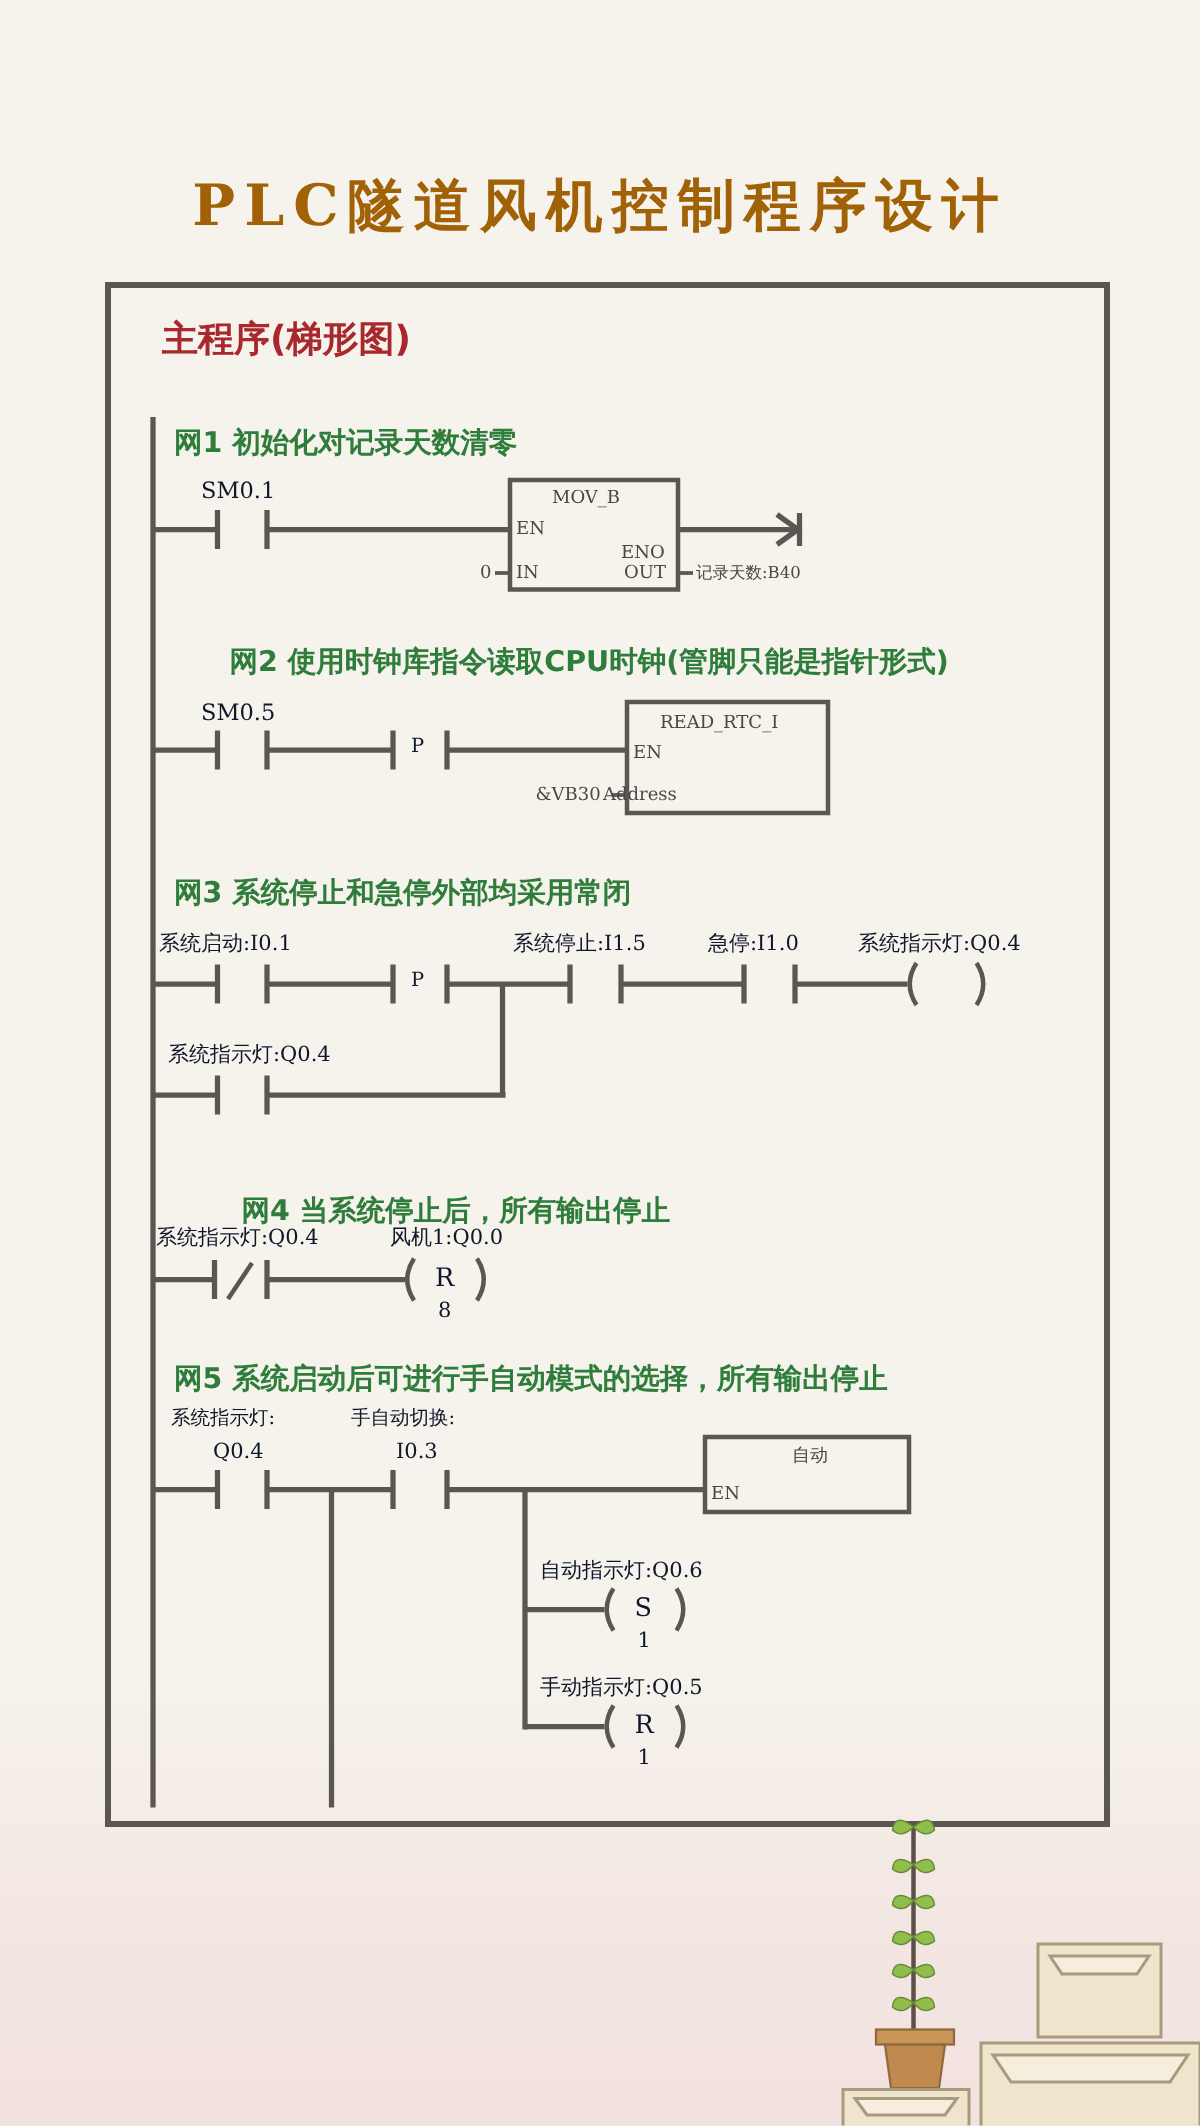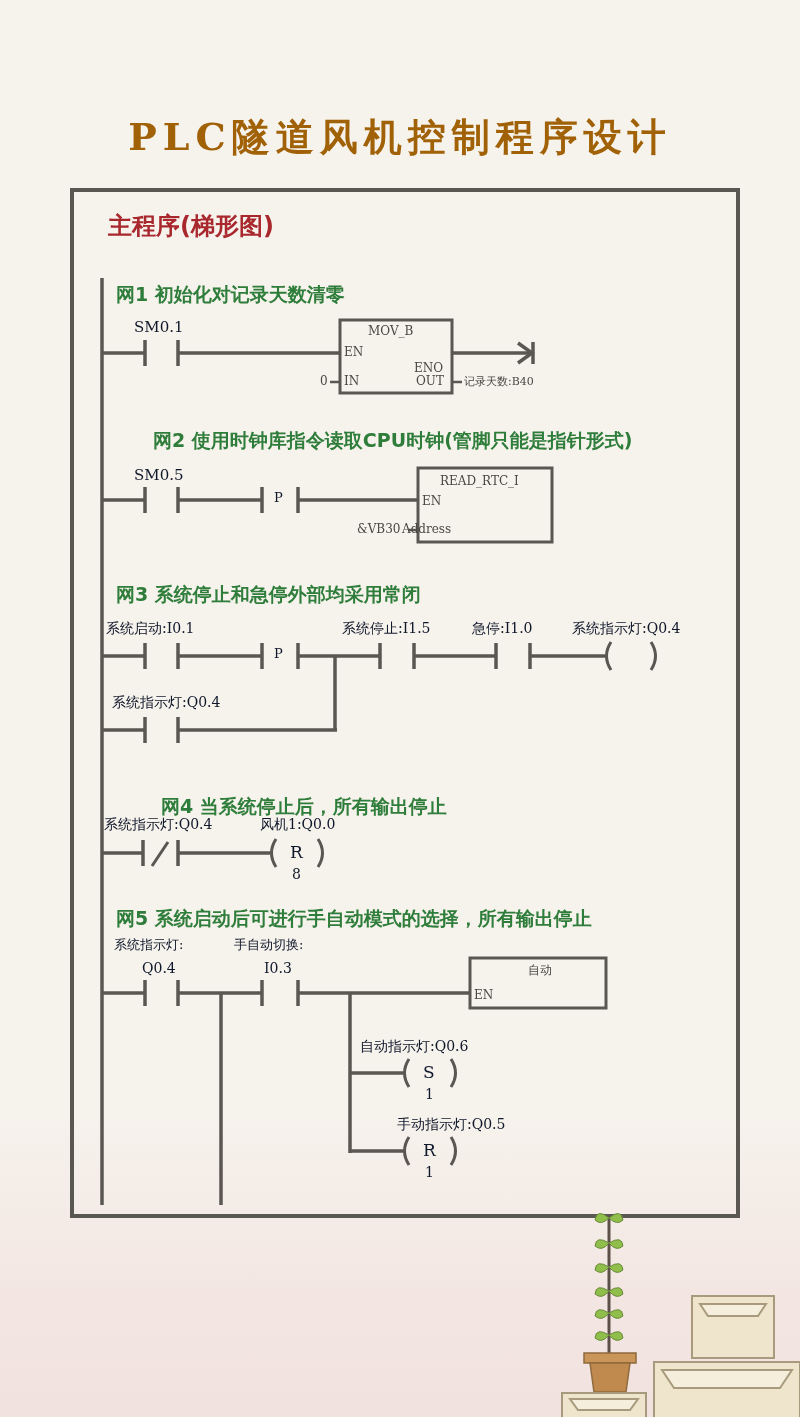--- a/index.html
+++ b/index.html
@@ -193,15 +193,15 @@
 <div class="lbl" style="left:234px; top:936px; font-size:13px;">手自动切换:</div>
 <div class="lbl" style="left:142px; top:960px;">Q0.4</div>
 <div class="lbl" style="left:264px; top:960px;">I0.3</div>
 <div class="box-txt" style="left:528px; top:962px;">自动</div>
 <div class="box-txt" style="left:474px; top:988px;">EN</div>
 
 <div class="lbl" style="left:360px; top:1038px;text-align:center;">自动指示灯:Q0.6</div>
 <div class="lbl" style="left:423px; top:1062px; font-size:17px;">S</div>
 <div class="lbl" style="left:425px; top:1086px;">1</div>
 
-<div class="lbl" style="left:360px; top:1116px;margin-left:37px;">手动指示灯:Q0.5</div>
+<div class="lbl" style="left:360px; top:1116px;">手动指示灯:Q0.5</div>
 <div class="lbl" style="left:423px; top:1140px; font-size:17px;">R</div>
 <div class="lbl" style="left:425px; top:1164px;">1</div>
 
 </body></html>

